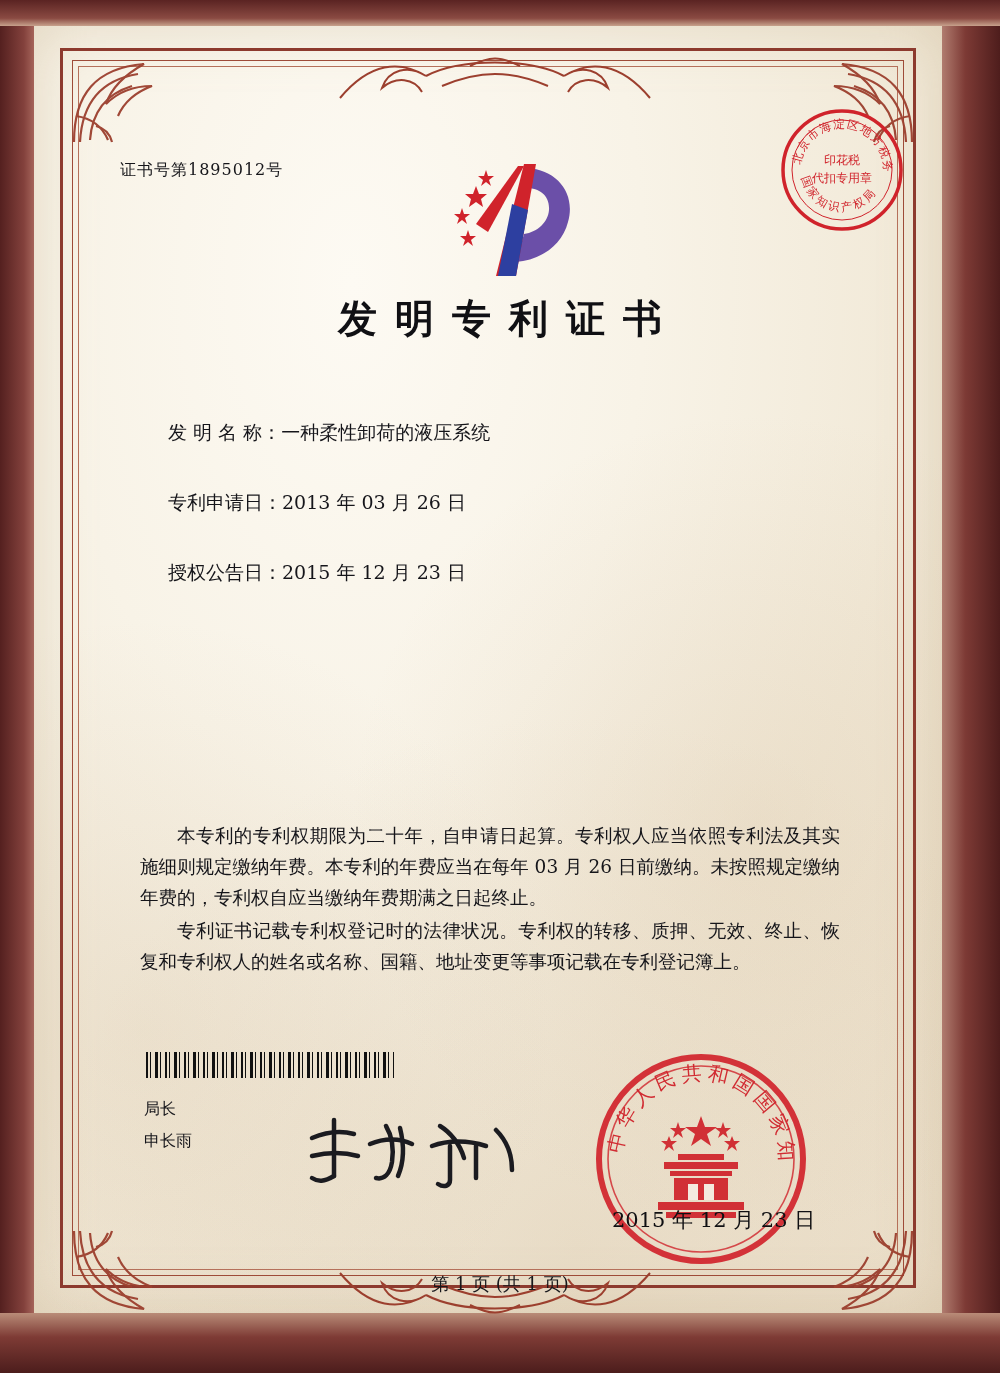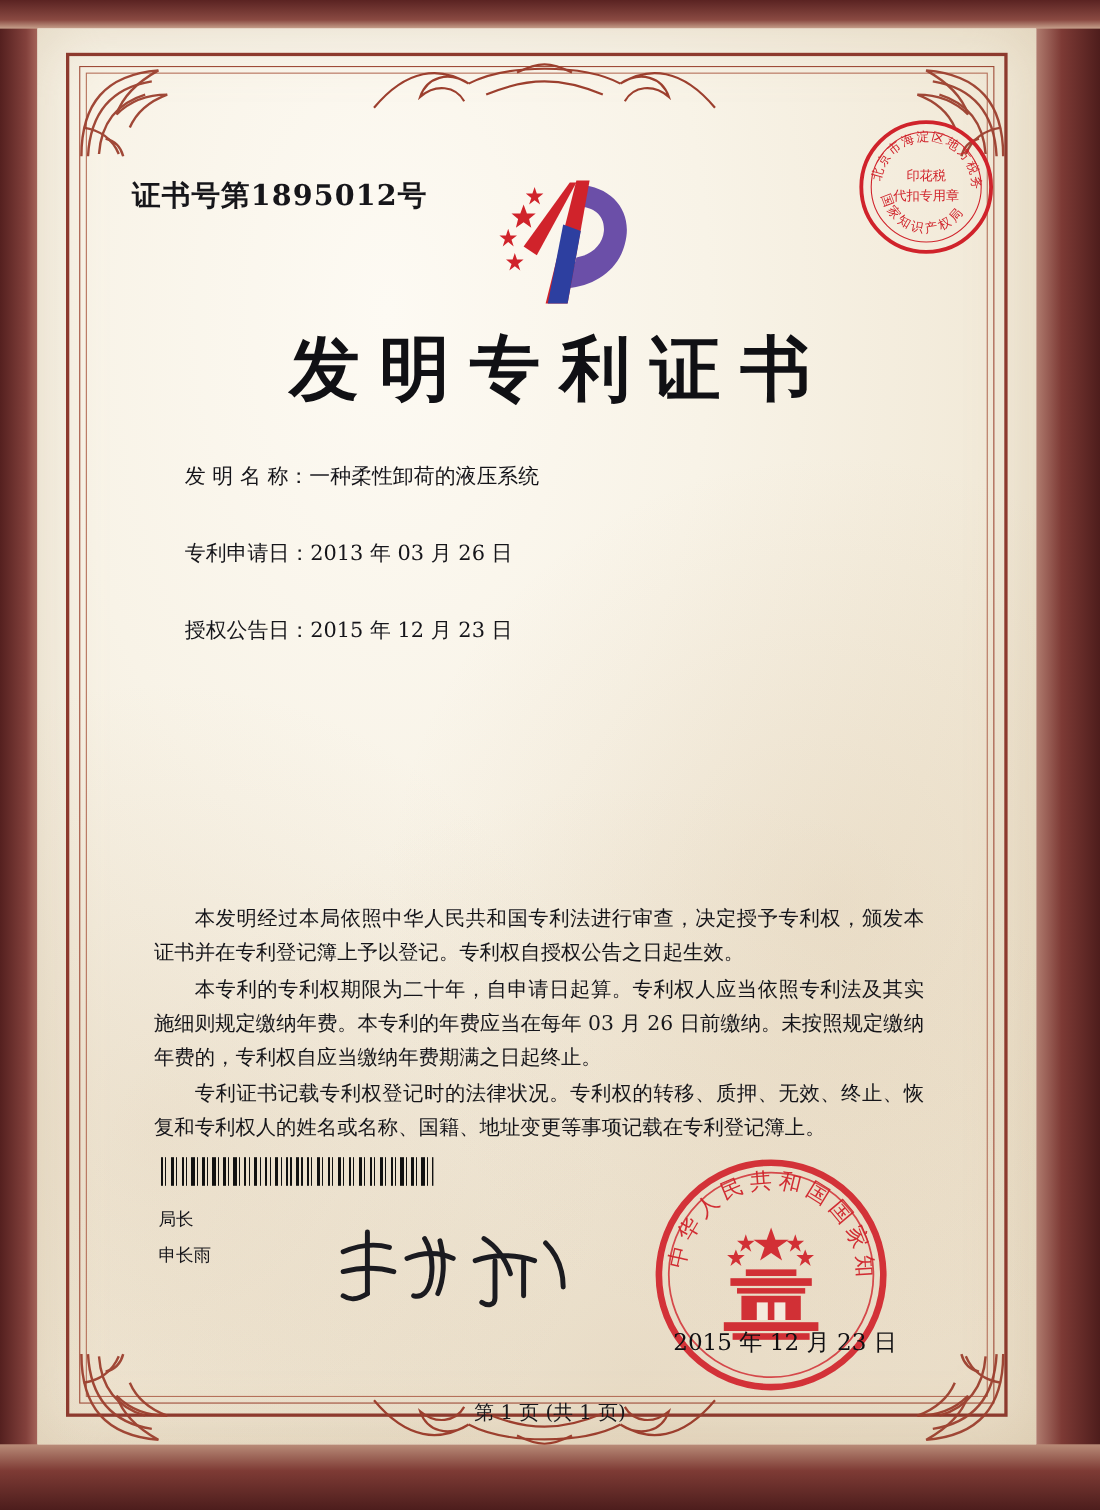--- a/index.html
+++ b/index.html
@@ -101,40 +101,39 @@
     left: 330px; bottom: 54px;
     width: 330px; height: 60px;
     color: #9c3f2e;
     transform: scaleY(-1);
   }
 
   
   .cert-no {
     position: absolute;
     left: 120px; top: 160px;
-    font-size: 26px;
+    font-size: 16px;
     color: #16161a;
     letter-spacing: 1px;
     font-family: "DejaVu Serif", serif;
-    font-weight: bold;
   }
 
   
   .emblem {
     position: absolute;
     left: 432px; top: 150px;
     width: 150px; height: 130px;
   }
 
   .title {
     position: absolute;
     left: 0; right: 0;
     top: 292px;
     text-align: center;
-    font-size: 64px;
+    font-size: 39px;
     font-weight: bold;
     letter-spacing: 18px;
     color: #101014;
     font-family: "DejaVu Serif", serif;
     text-indent: 18px;
   }
 
   .fields {
     position: absolute;
     left: 140px;
@@ -339,21 +338,20 @@
     </div>
     <div class="field-row">
       <span class="field-label">专利申请日：</span><span class="field-value">2013 年 03 月 26 日</span>
     </div>
     <div class="field-row">
       <span class="field-label">授权公告日：</span><span class="field-value">2015 年 12 月 23 日</span>
     </div>
   </div>
 
   <div class="paras">
-    <p class="para">本发明经过本局依照中华人民共和国专利法进行审查，决定授予专利权，颁发本证书并在专利登记簿上予以登记。专利权自授权公告之日起生效。</p>
     <p class="para">本专利的专利权期限为二十年，自申请日起算。专利权人应当依照专利法及其实施细则规定缴纳年费。本专利的年费应当在每年 03 月 26 日前缴纳。未按照规定缴纳年费的，专利权自应当缴纳年费期满之日起终止。</p>
     <p class="para">专利证书记载专利权登记时的法律状况。专利权的转移、质押、无效、终止、恢复和专利权人的姓名或名称、国籍、地址变更等事项记载在专利登记簿上。</p>
   </div>
 
   <div class="barcode"></div>
 
   <div class="signature-block">
     <div>局长</div>
     <div>申长雨</div>
   </div>

